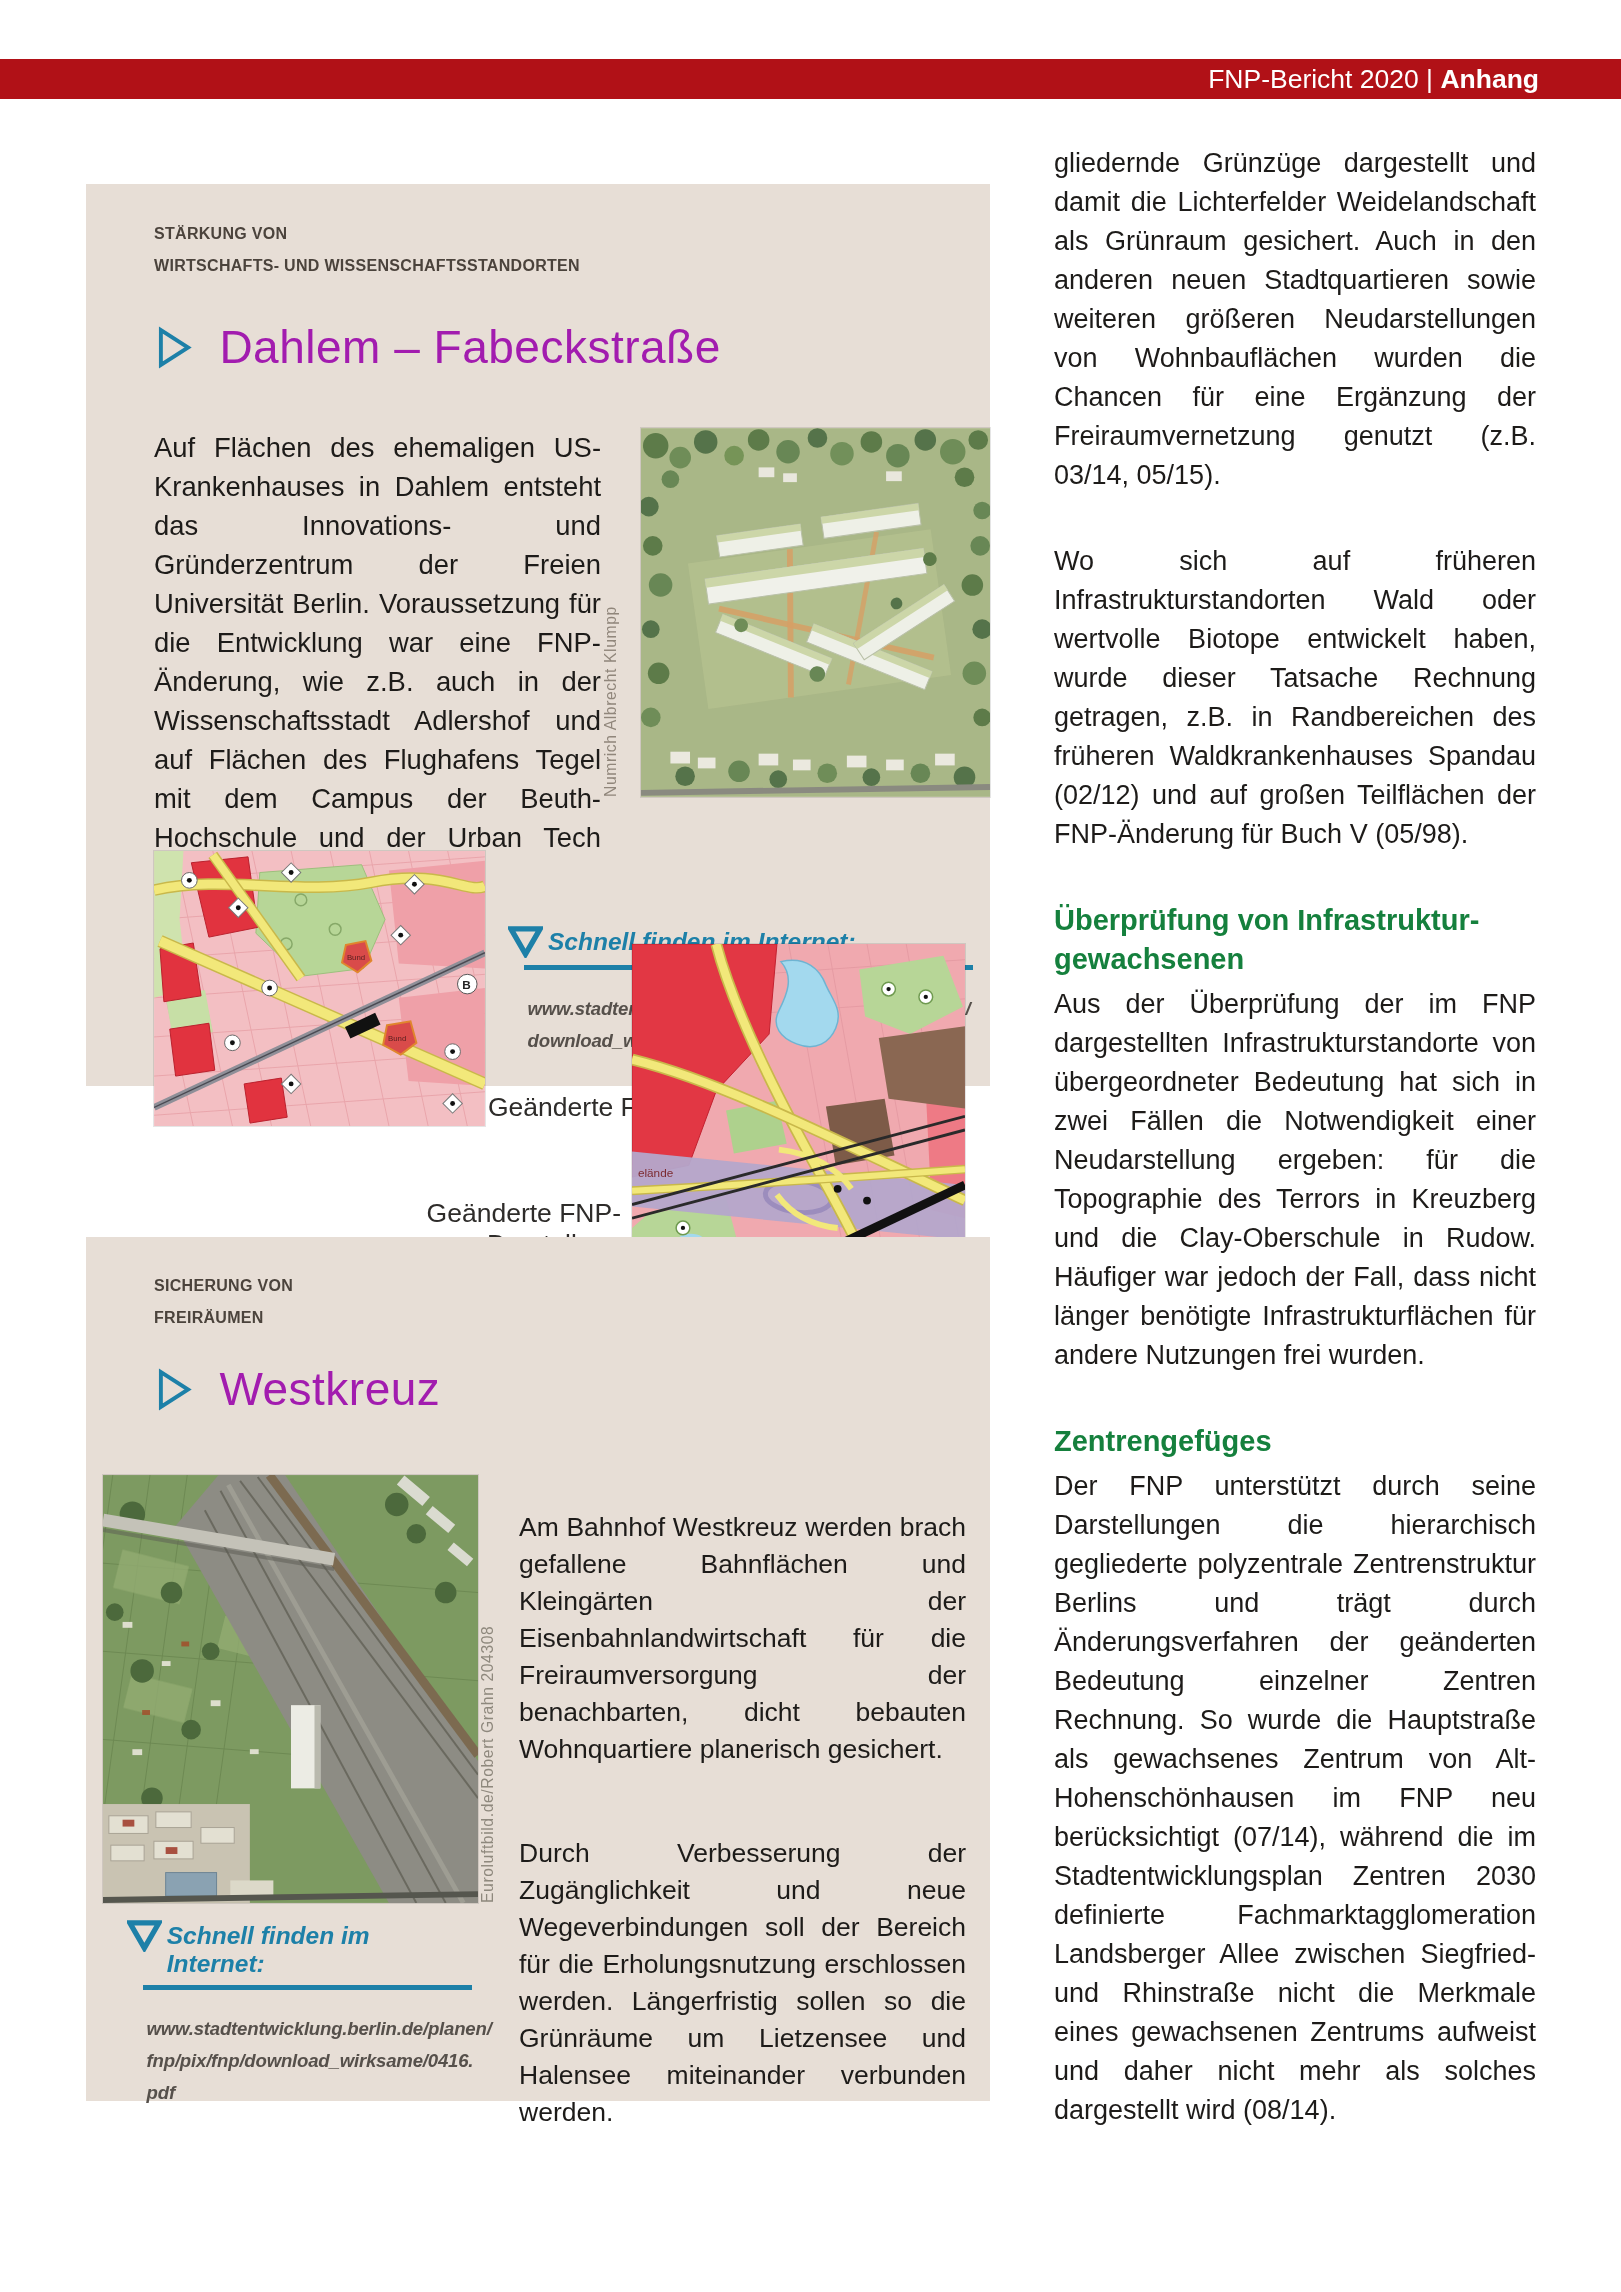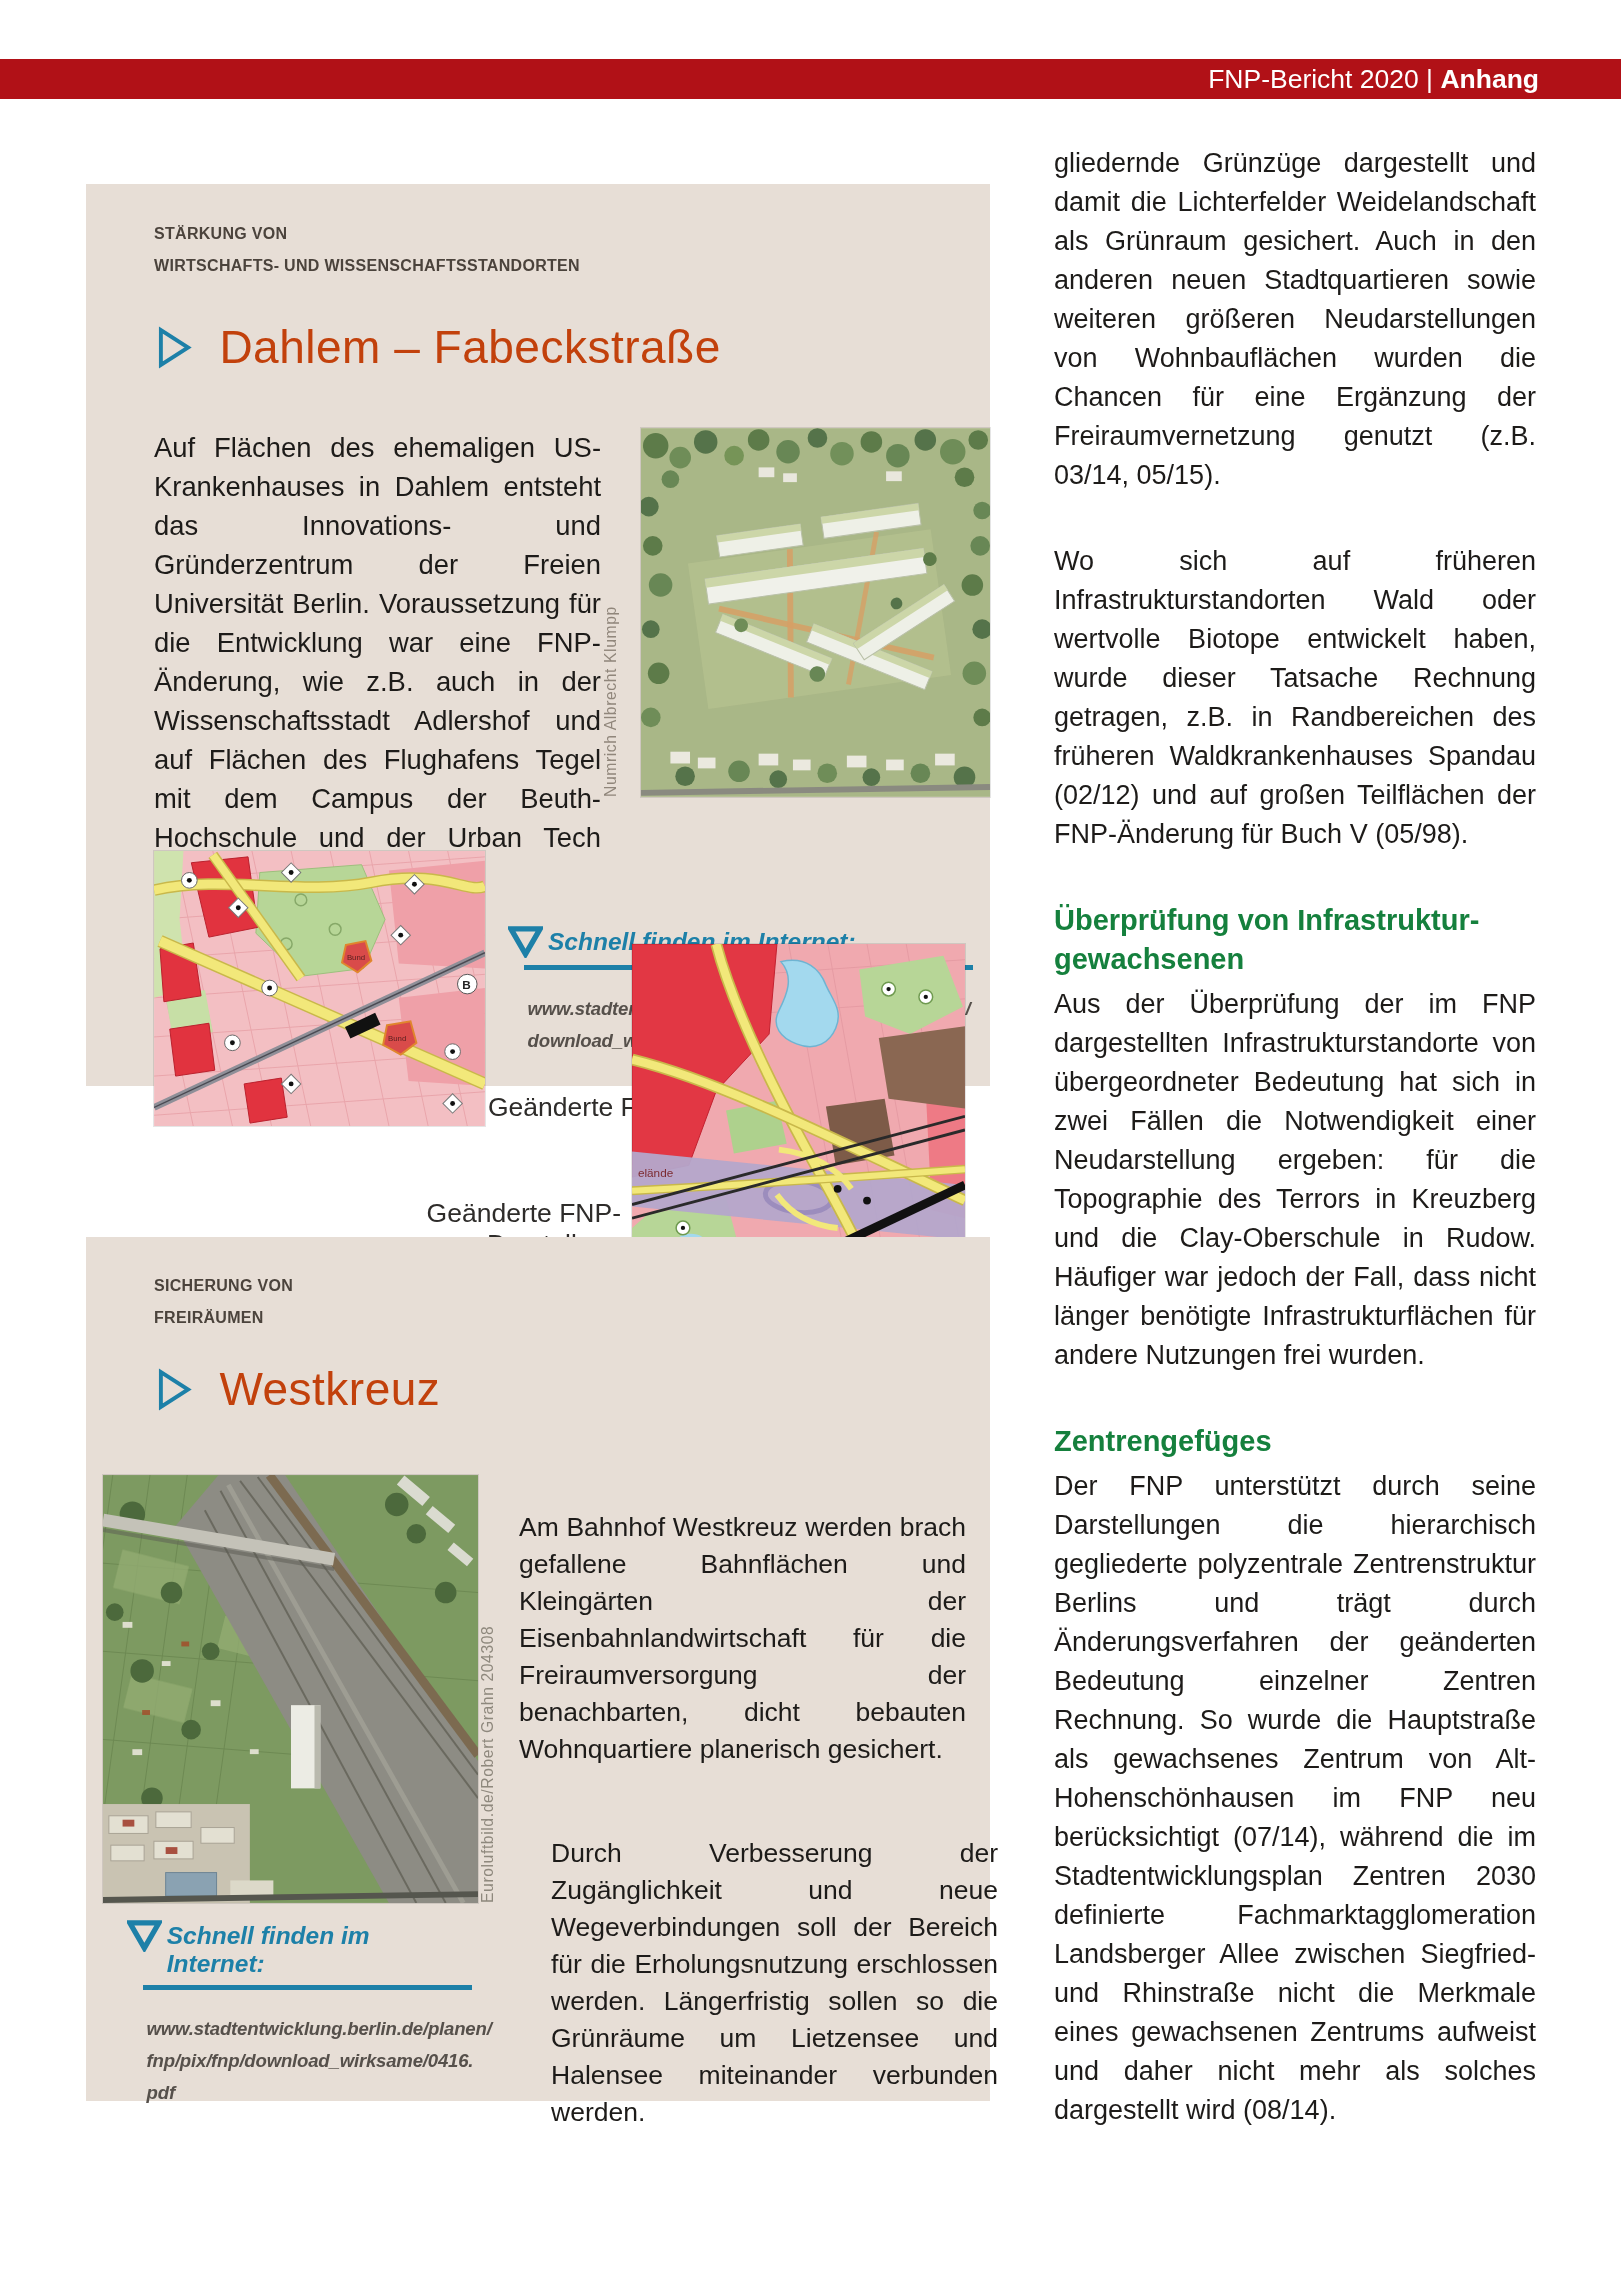--- a/index.html
+++ b/index.html
@@ -18,26 +18,26 @@
   .box2{left:86px;top:1237px;width:904px;height:864px;}
 
   .eyebrow{position:absolute;font-weight:700;font-size:16px;line-height:32px;
            color:#4b433c;letter-spacing:0.3px;}
   .eb1{left:154px;top:218px;width:706px;}
   .eb2{left:154px;top:1270px;width:706px;}
 
   .section-title{position:absolute;display:flex;align-items:center;gap:27.4px;}
   .st1{left:157px;top:320px;}
   .st2{left:157px;top:1362px;justify-content:flex-end;}
-  .section-title .txt{font-size:46px;font-weight:400;color:#c2410c;letter-spacing:0.5px;}
+  .section-title .txt{font-size:46px;font-weight:400;color:#a21caf;letter-spacing:0.5px;}
 
   .body-text{position:absolute;font-size:27.4px;line-height:39px;text-align:justify;color:#1d1b19;}
   .bt-dahlem{left:154px;top:428px;width:447px;}
   .bt-wk1{left:519px;top:1509px;width:447px;font-size:26.5px;line-height:37px;}
-  .bt-wk2{left:519px;top:1835px;width:447px;font-size:26.5px;line-height:37px;margin-left:32px;}
+  .bt-wk2{left:519px;top:1835px;width:447px;font-size:26.5px;line-height:37px;}
 
   .vcredit{position:absolute;writing-mode:vertical-rl;transform:rotate(180deg);
            font-size:15.7px;color:#90867b;letter-spacing:0.6px;white-space:nowrap;}
   .vc1{left:602px;top:428px;height:369px;}
   .vc2{left:479px;top:1475px;height:428px;color:#8e887d;}
 
   .photo{position:absolute;display:block;outline:1px solid rgba(0,0,0,0.10);}
   .ph-dahlem{left:641px;top:428px;}
   .ph-map1{left:154px;top:851px;}
   .ph-map2{left:632px;top:944px;}

